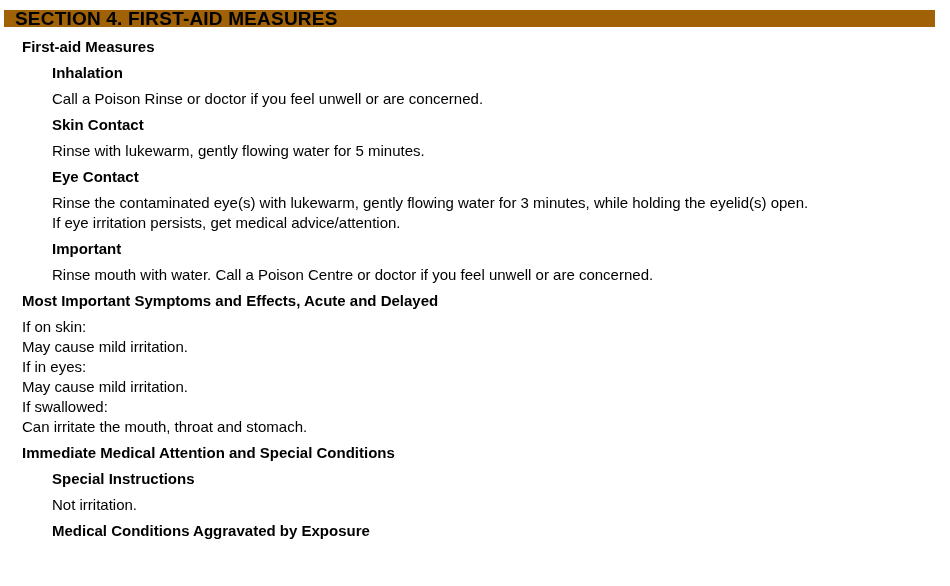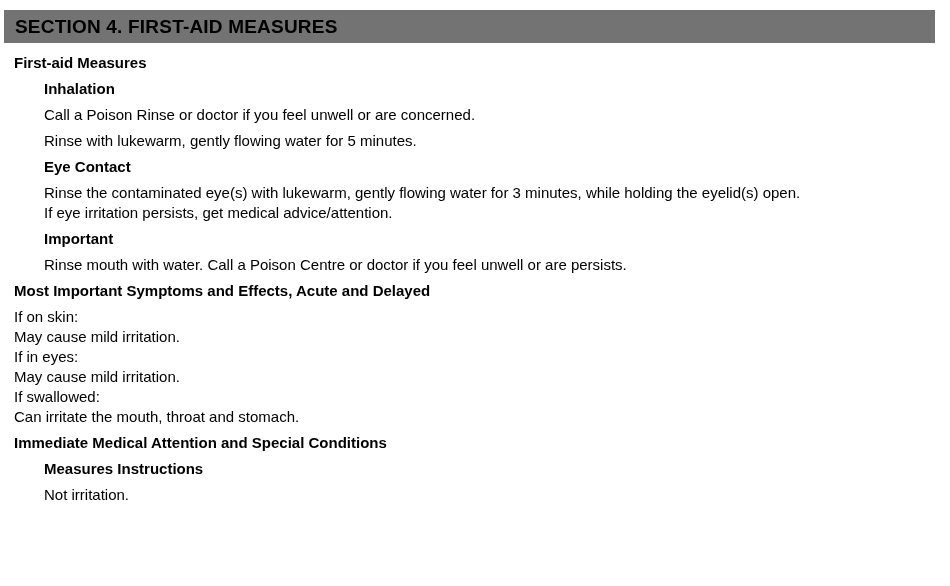--- a/index.html
+++ b/index.html
@@ -9,34 +9,35 @@
   }
   body {
     width: 950px;
     height: 586px;
     overflow: hidden;
     font-family: "Liberation Sans", sans-serif;
     color: #000000;
   }
   .section-banner {
     margin: 10px 15px 0 4px;
-    height: 33px;
-    background: #737373;
+    height: 17px;
+    background: #a16207;
     display: flex;
     align-items: center;
     padding-left: 11px;
     box-sizing: border-box;
   }
   .section-banner .title {
     font-weight: bold;
     font-size: 19px;
     letter-spacing: 0.2px;
   }
   .content {
     padding: 10px 15px 0 14px;
+    margin-left: 8px;
   }
   .block {
     font-size: 15px;
     line-height: 20px;
     margin: 0 0 6px 0;
     white-space: pre-line;
   }
   .bold {
     font-weight: bold;
   }
@@ -53,37 +54,39 @@
     <span class="title">SECTION 4. FIRST-AID MEASURES</span>
   </div>
 
   <div class="content">
 
     <div class="block bold">First-aid Measures</div>
 
     <div class="block bold l1">Inhalation</div>
     <div class="block l1">Call a Poison Rinse or doctor if you feel unwell or are concerned.</div>
 
+    <div class="block bold l1">Skin Contact</div>
     <div class="block l1">Rinse with lukewarm, gently flowing water for 5 minutes.</div>
 
     <div class="block bold l1">Eye Contact</div>
     <div class="block l1">Rinse the contaminated eye(s) with lukewarm, gently flowing water for 3 minutes, while holding the eyelid(s) open.
 If eye irritation persists, get medical advice/attention.</div>
 
     <div class="block bold l1">Important</div>
-    <div class="block l1">Rinse mouth with water. Call a Poison Centre or doctor if you feel unwell or are persists.</div>
+    <div class="block l1">Rinse mouth with water. Call a Poison Centre or doctor if you feel unwell or are concerned.</div>
 
     <div class="block bold">Most Important Symptoms and Effects, Acute and Delayed</div>
     <div class="block">If on skin:
 May cause mild irritation.
 If in eyes:
 May cause mild irritation.
 If swallowed:
 Can irritate the mouth, throat and stomach.</div>
 
     <div class="block bold">Immediate Medical Attention and Special Conditions</div>
 
-    <div class="block bold l1">Measures Instructions</div>
+    <div class="block bold l1">Special Instructions</div>
     <div class="block l1">Not irritation.</div>
 
+    <div class="block bold l1">Medical Conditions Aggravated by Exposure</div>
 
   </div>
 </div>
 
 </body></html>

